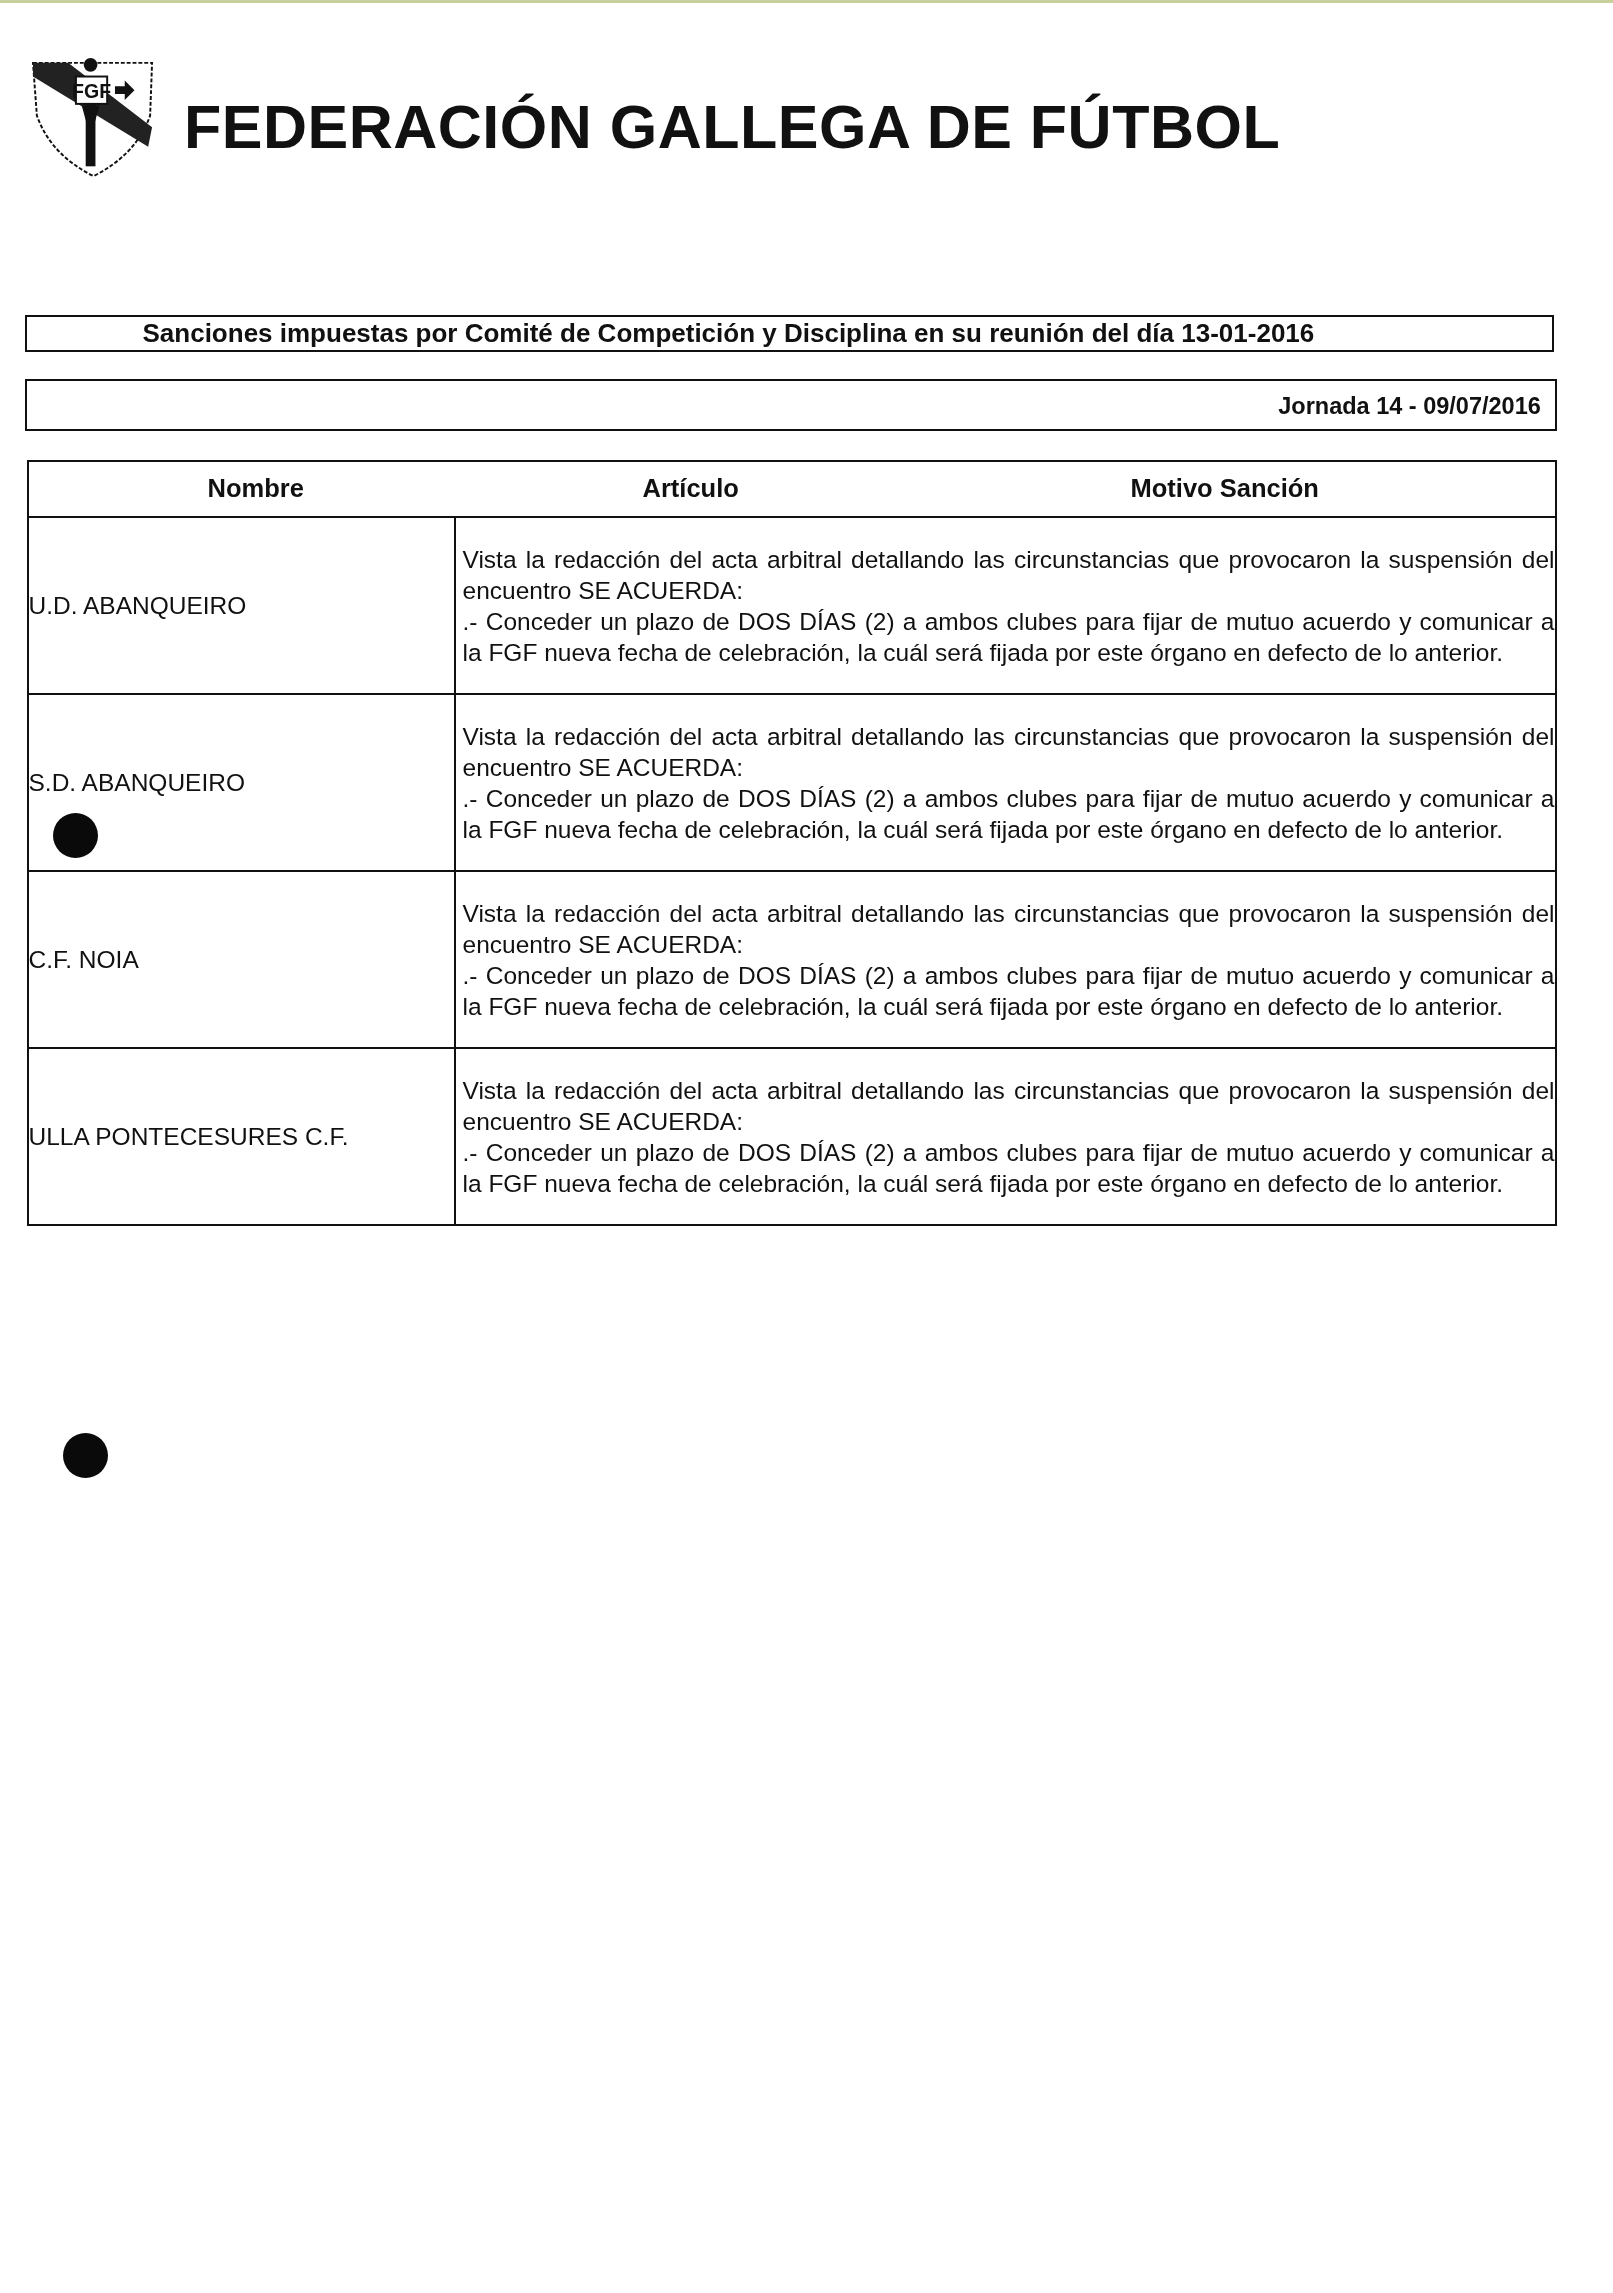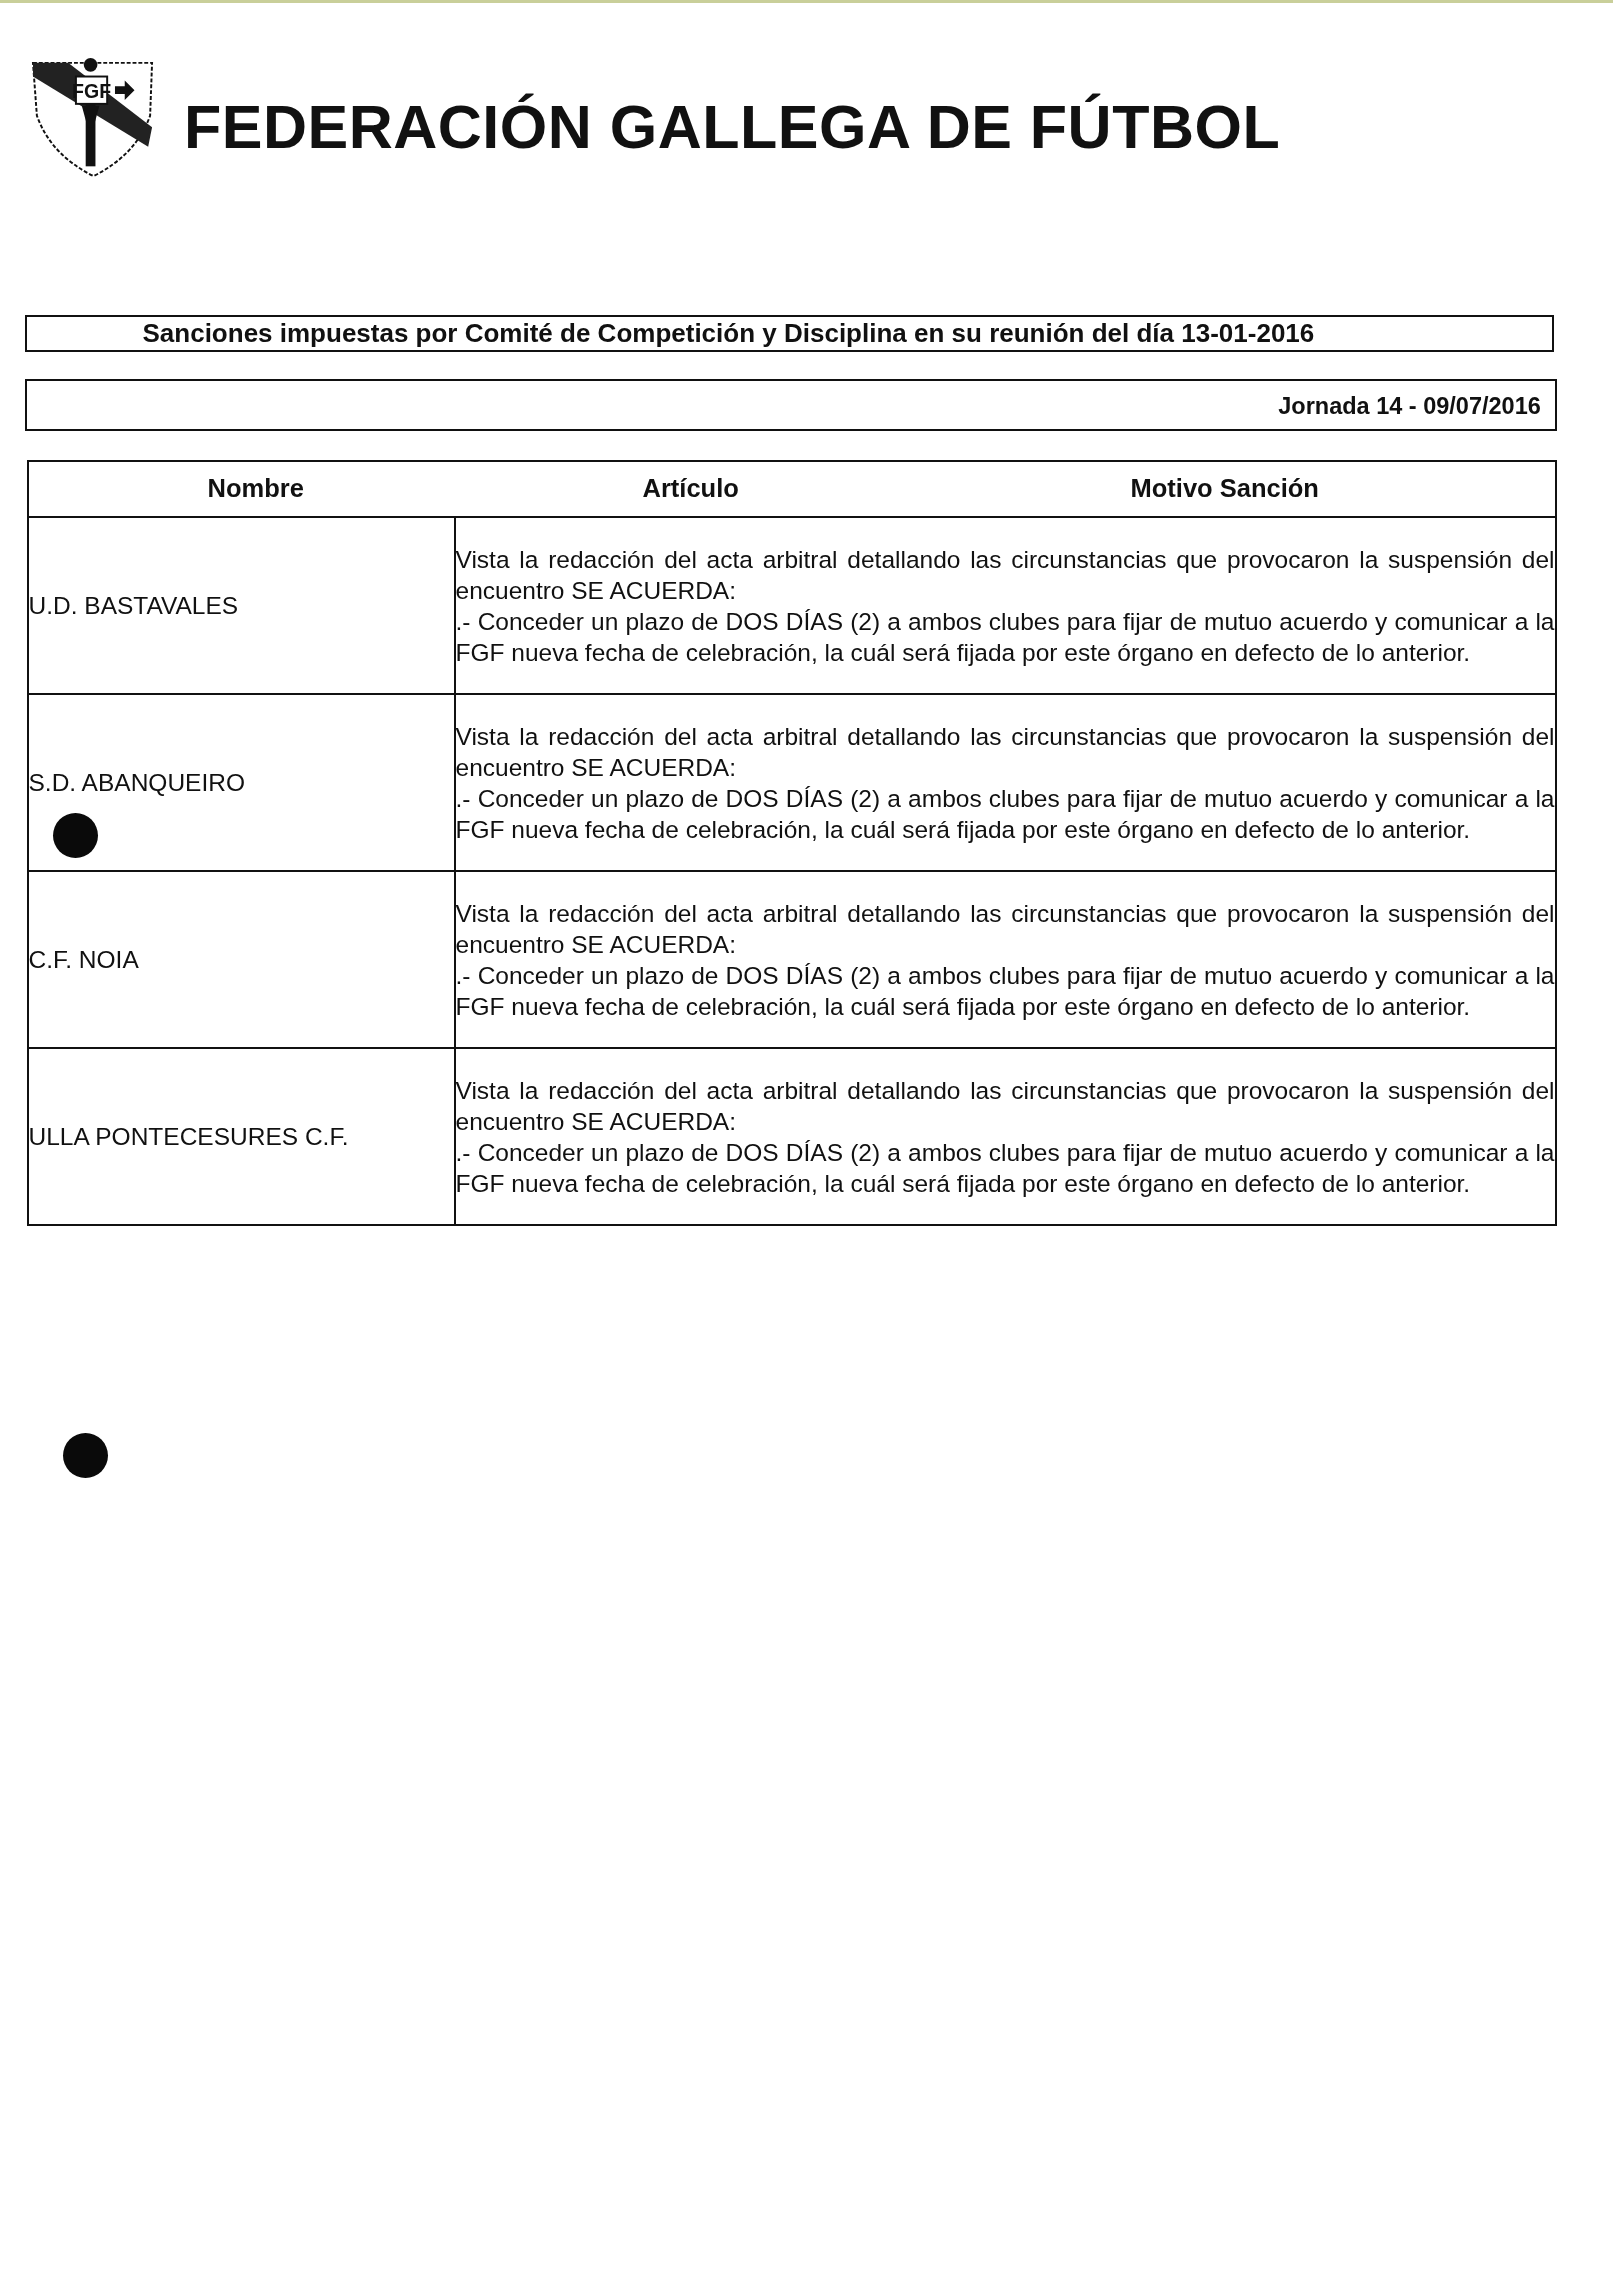--- a/index.html
+++ b/index.html
@@ -54,21 +54,21 @@
     .hdr-art { left: 188px; }
     .hdr-motivo { left: 676px; }
     table.sanctions tbody tr { height: 177px; }
     td.name-cell {
       font-size: 24.5px; padding-left: 12.7px; white-space: nowrap;
     }
     td.reason-cell {
       font-size: 24.5px; line-height: 31px; text-align: justify;
       padding: 2.9px 7.8px 3.9px 9.8px;
     }
-    .reason-line { display: block; }
+    .reason-line { display: block; margin-left: 7px; }
     .punch {
       position: absolute; width: 45px; height: 45px; border-radius: 50%;
       background: #0a0a0a;
     }
     .punch1 { left: 53px; top: 813px; }
     .punch2 { left: 63px; top: 1433px; }
   </style>
 </head>
 <body>
 
@@ -108,21 +108,21 @@
         <span class="hdr hdr-name">Nombre</span>
       </th>
       <th>
         <span class="hdr hdr-art">Artículo</span>
         <span class="hdr hdr-motivo">Motivo Sanción</span>
       </th>
     </tr>
   </thead>
   <tbody>
     <tr>
-      <td class="name-cell">U.D. BASTAVALES</td>
+      <td class="name-cell">U.D. ABANQUEIRO</td>
       <td class="reason-cell">
         <span class="reason-line">Vista la redacción del acta arbitral detallando las circunstancias que provocaron la suspensión del encuentro SE ACUERDA:</span>
         <span class="reason-line">.- Conceder un plazo de DOS DÍAS (2) a ambos clubes para fijar de mutuo acuerdo y comunicar a la FGF nueva fecha de celebración, la cuál será fijada por este órgano en defecto de lo anterior.</span>
       </td>
     </tr>
     <tr>
       <td class="name-cell">S.D. ABANQUEIRO</td>
       <td class="reason-cell">
         <span class="reason-line">Vista la redacción del acta arbitral detallando las circunstancias que provocaron la suspensión del encuentro SE ACUERDA:</span>
         <span class="reason-line">.- Conceder un plazo de DOS DÍAS (2) a ambos clubes para fijar de mutuo acuerdo y comunicar a la FGF nueva fecha de celebración, la cuál será fijada por este órgano en defecto de lo anterior.</span>

